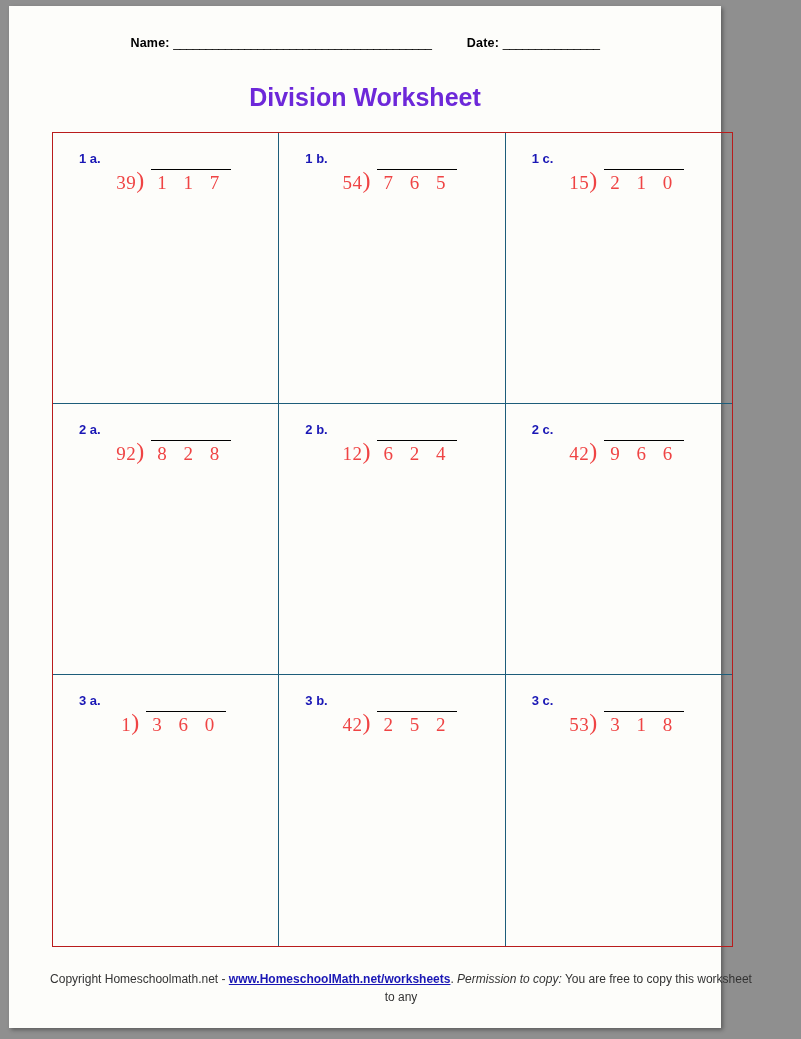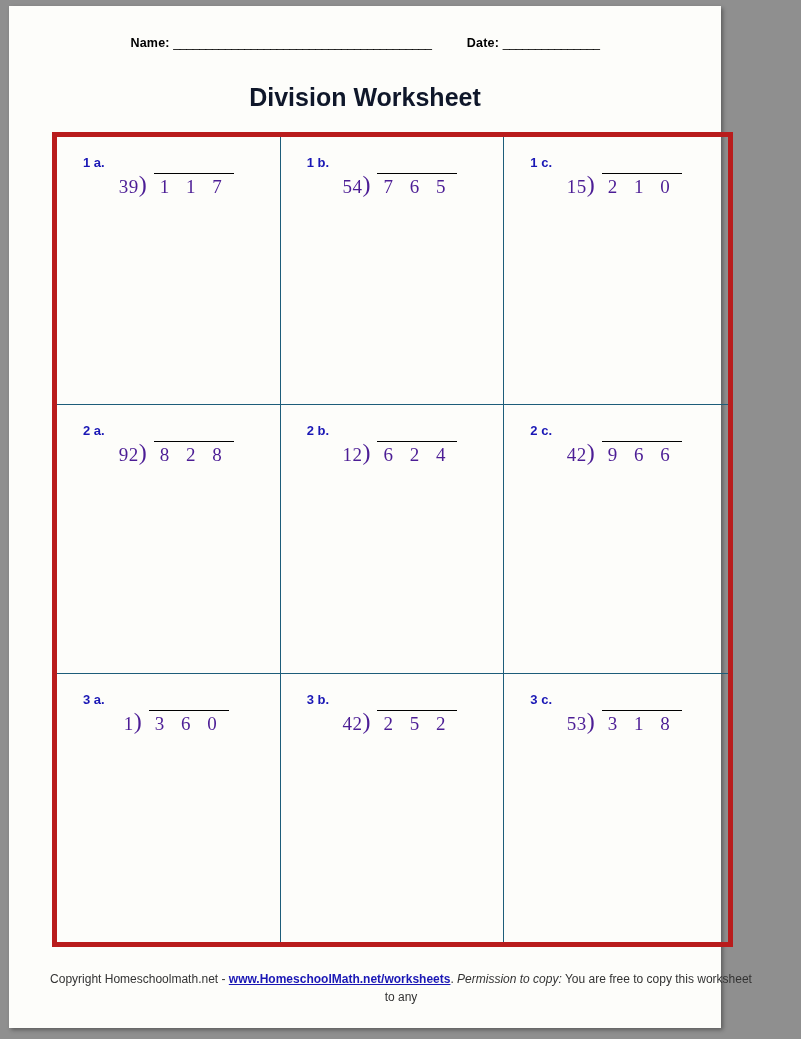--- a/index.html
+++ b/index.html
@@ -43,30 +43,30 @@
     width: 28px;
   }
   .title {
     position: absolute;
     left: 0;
     top: 77px;
     width: 100%;
     text-align: center;
     font-size: 25px;
     font-weight: bold;
-    color: #0f172a;
+    color: #6d28d9;
     font-family: "Liberation Sans", sans-serif;
   }
   .grid {
     position: absolute;
     left: 43px;
     top: 126px;
     width: 681px;
     height: 815px;
-    border: 5px solid #b91c1c;
+    border: 1px solid #b91c1c;
     box-sizing: border-box;
     display: grid;
     grid-template-columns: 1fr 1fr 1fr;
     grid-template-rows: 1fr 1fr 1fr;
   }
   .cell {
     position: relative;
     border-right: 1px solid #1d5d7a;
     border-bottom: 1px solid #1d5d7a;
     box-sizing: border-box;
@@ -88,21 +88,21 @@
     left: 0;
     width: 100%;
     display: flex;
     justify-content: center;
   }
   .problem-inner {
     display: flex;
     align-items: flex-end;
     font-family: "Liberation Serif", serif;
     font-size: 19px;
-    color: #4c1d95;
+    color: #ef4444;
     transform: translateX(8px);
   }
   .divisor {
     line-height: 1;
     padding-top: 13px;
     letter-spacing: 0.5px;
   }
   .paren {
     font-size: 24px;
     line-height: 1;

